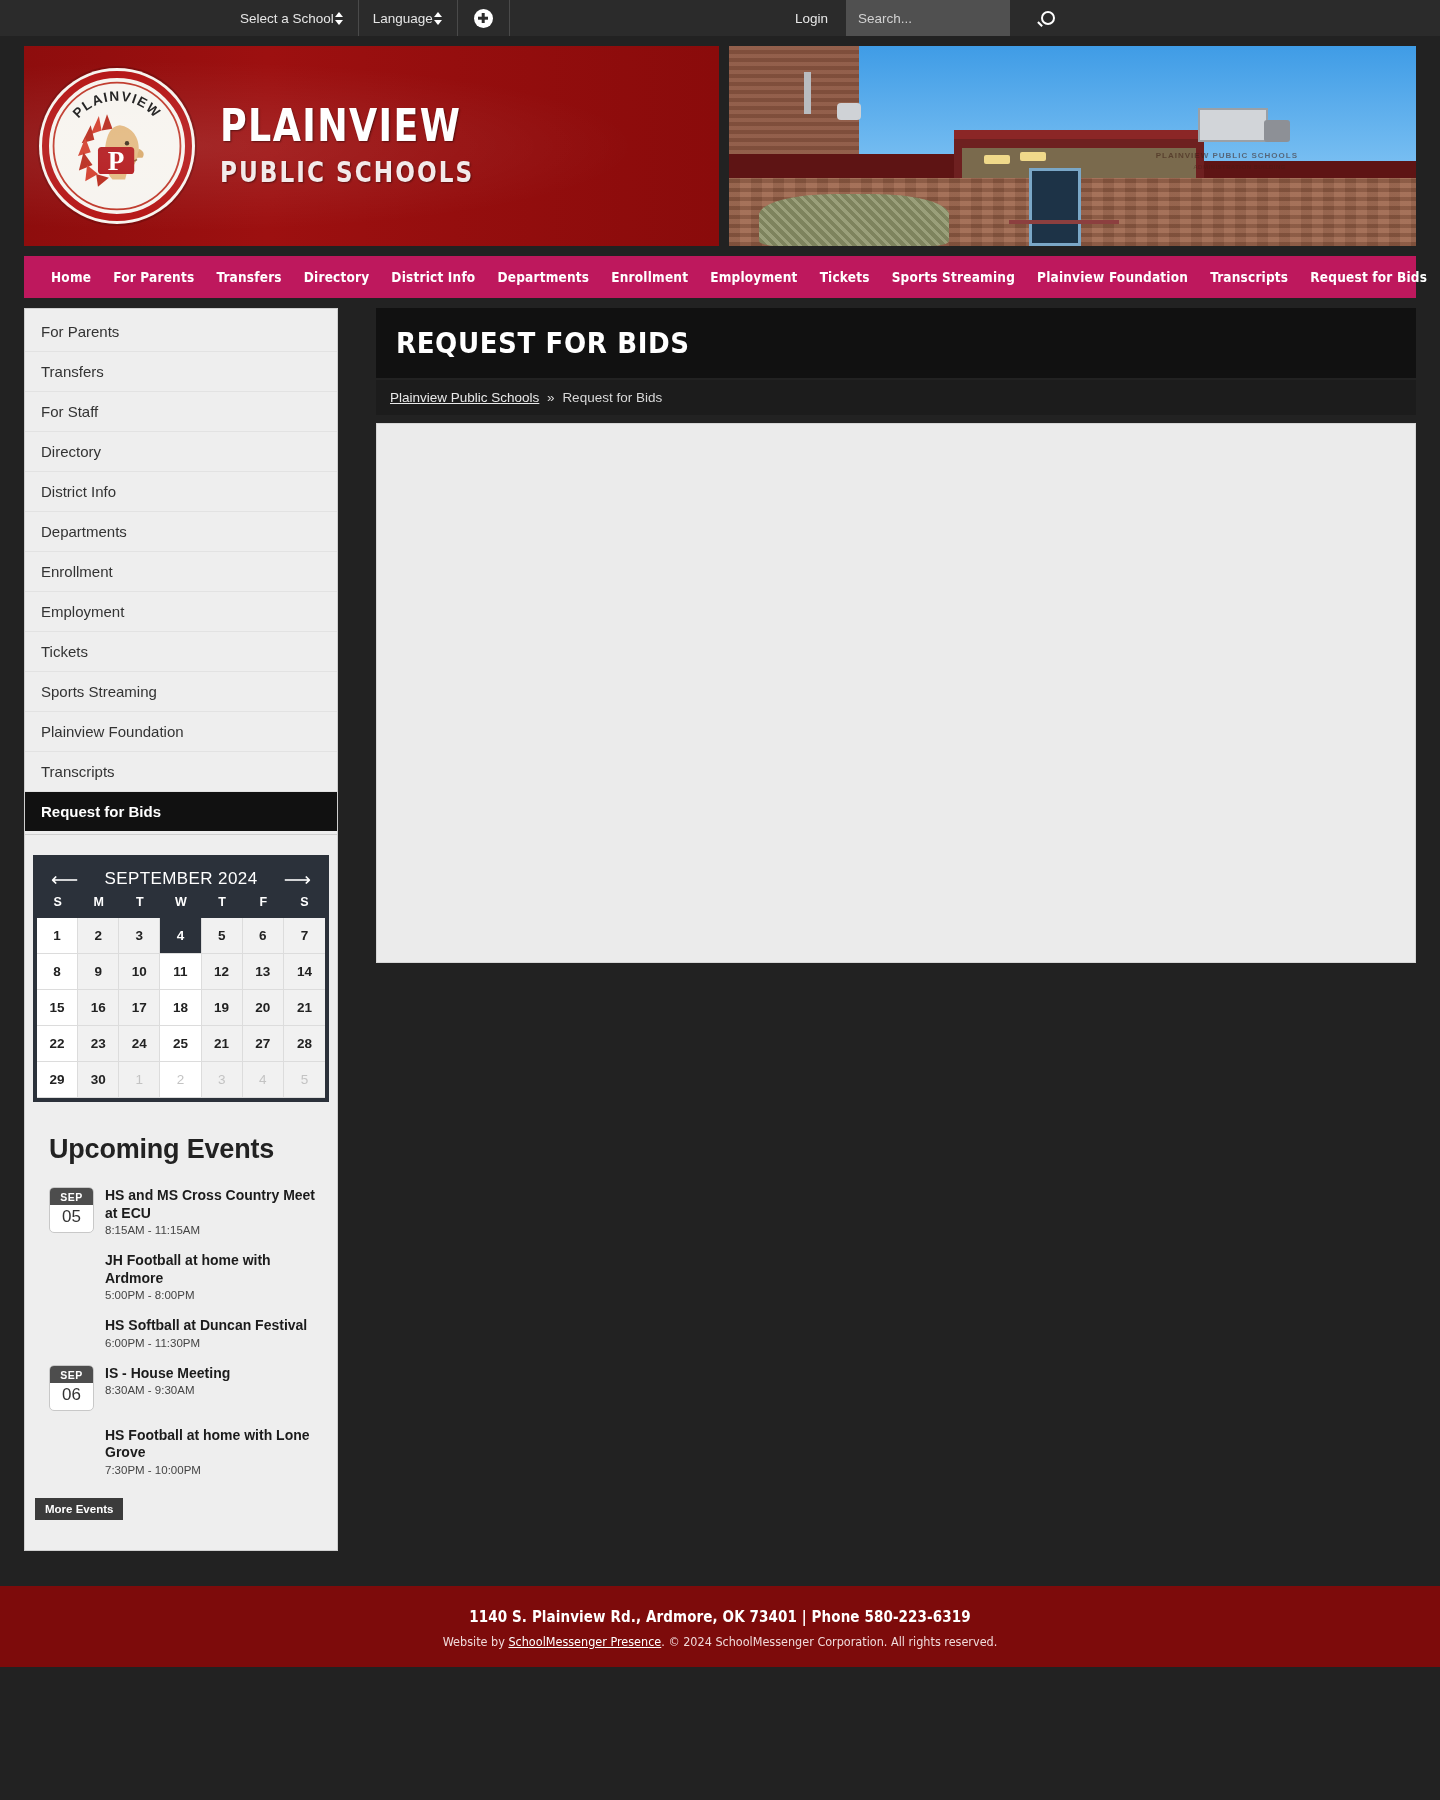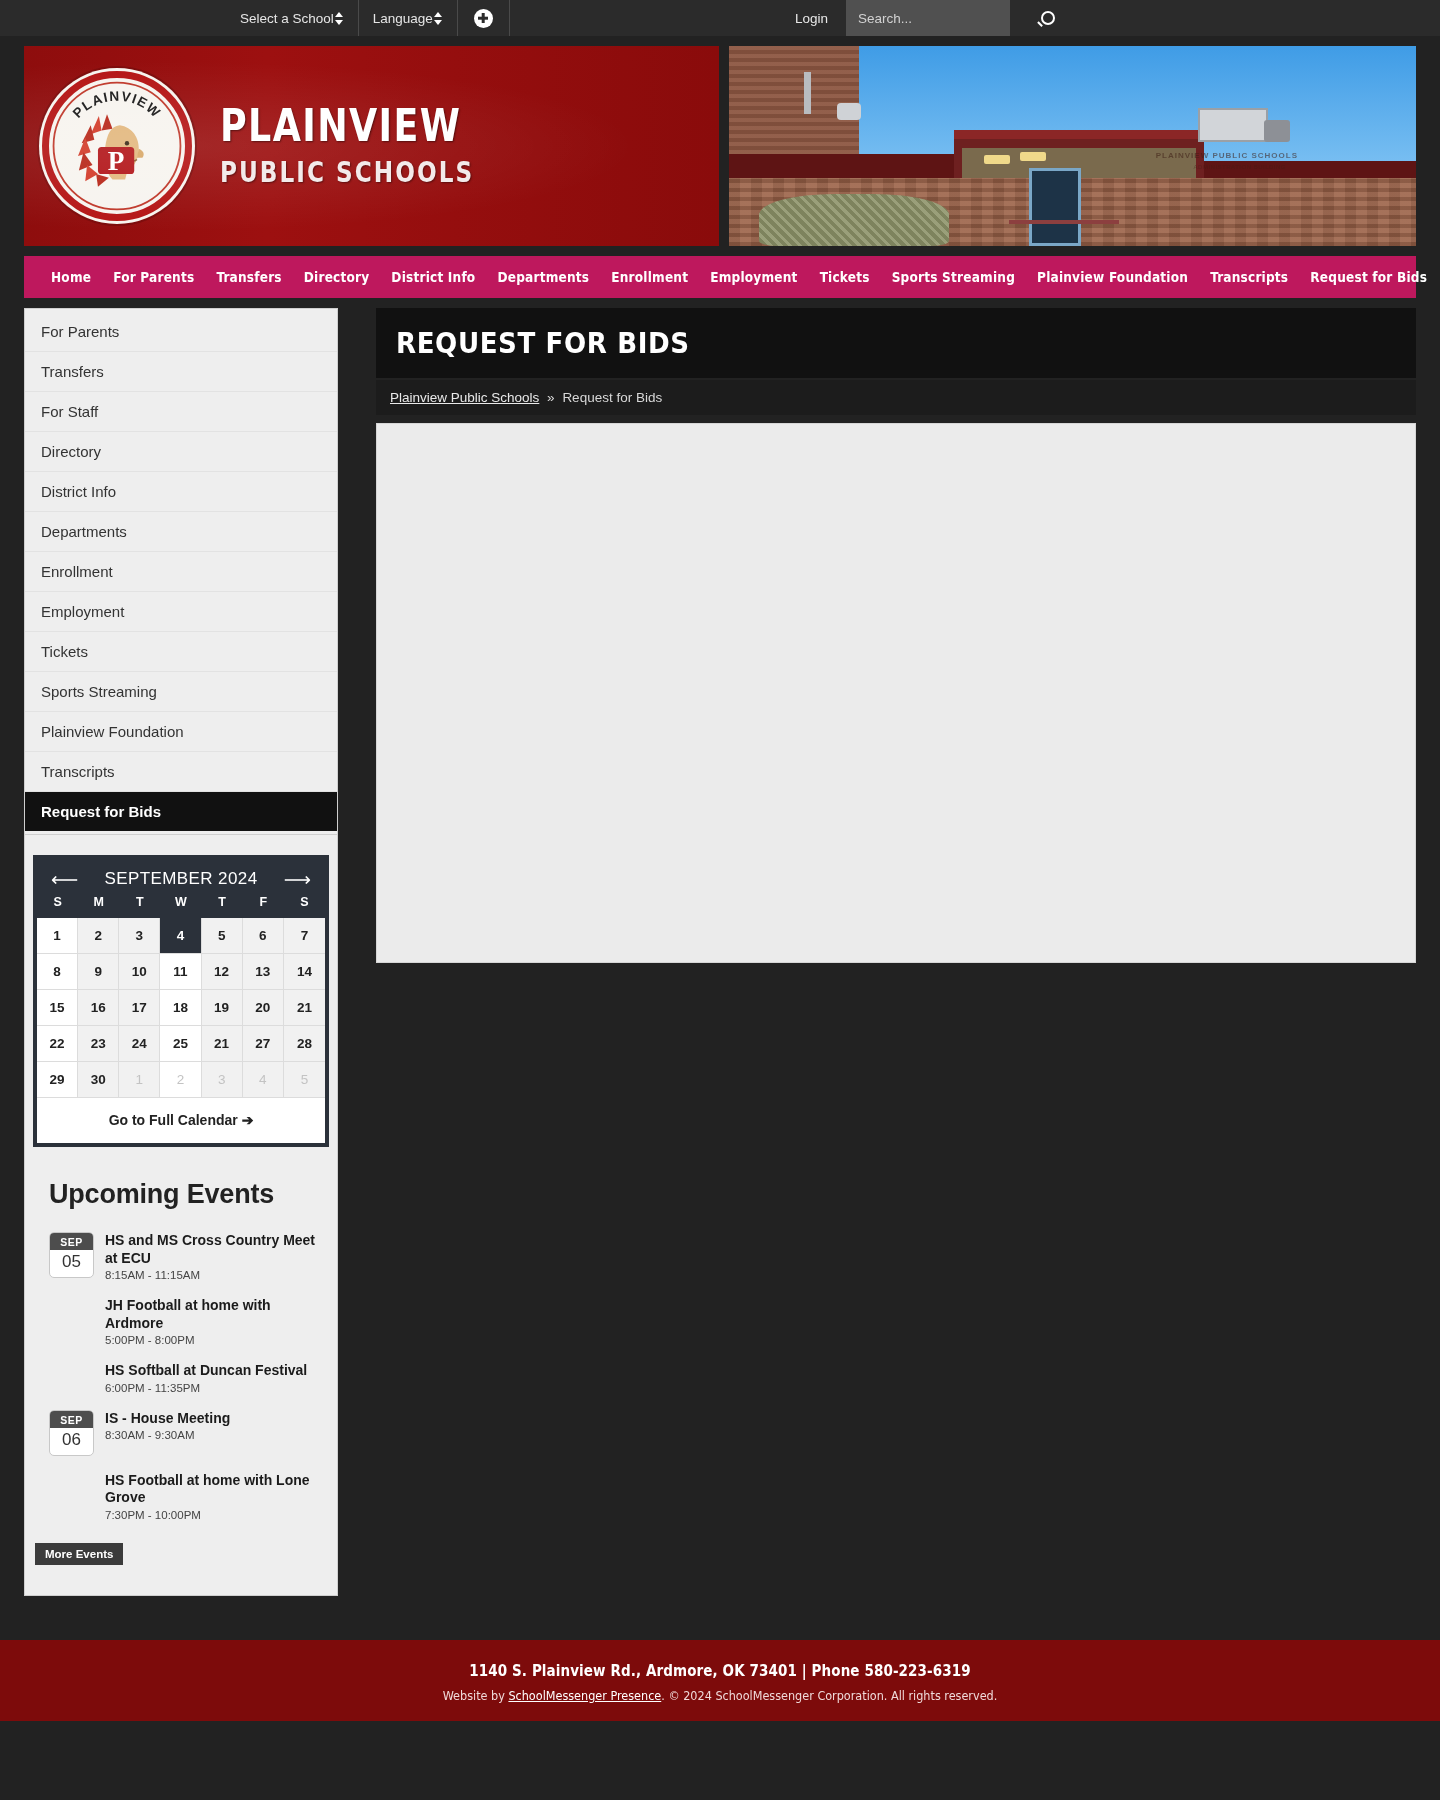--- a/index.html
+++ b/index.html
@@ -421,21 +421,21 @@
   .main-box {
     background: #ebebeb;
     height: 540px;
     margin-top: 8px;
     border: 1px solid #d6d6d6;
   }
 
   
   .footer {
     background: #7d0b0b;
-    margin-top: 44px;
+    margin-top: 35px;
     padding: 22px 0 18px;
     text-align: center;
     color: #ffffff;
   }
   .footer .addr {
     font-size: 15px;
     font-weight: 700;
     letter-spacing: .1px;
     font-family: "Liberation Sans Narrow","DejaVu Sans Condensed","Liberation Sans", sans-serif;
   }
@@ -626,21 +626,20 @@
               <div class="d ">27</div>
               <div class="d ">28</div>
               <div class="d sun">29</div>
               <div class="d ">30</div>
               <div class="d  other">1</div>
               <div class="d wed other">2</div>
               <div class="d  other">3</div>
               <div class="d  other">4</div>
               <div class="d  other">5</div>
             </div>
-          <div class="cal-foot">Go to Full Calendar ➔</div>
         </div>
       </div>
 
       <section class="events">
         <h2>Upcoming Events</h2>
         <div id="events-list">
             <div class="ev-row">
               <div class="ev-date">
                 <div class="m">SEP</div>
                 <div class="d">05</div>
@@ -654,21 +653,21 @@
               <div class="ev-spacer"></div>
               <div class="ev-body">
                 <div class="ev-title">JH Football at home with Ardmore</div>
                 <div class="ev-time">5:00PM - 8:00PM</div>
               </div>
             </div>
             <div class="ev-row">
               <div class="ev-spacer"></div>
               <div class="ev-body">
                 <div class="ev-title">HS Softball at Duncan Festival</div>
-                <div class="ev-time">6:00PM - 11:35PM</div>
+                <div class="ev-time">6:00PM - 11:30PM</div>
               </div>
             </div>
             <div class="ev-row">
               <div class="ev-date">
                 <div class="m">SEP</div>
                 <div class="d">06</div>
               </div>
               <div class="ev-body">
                 <div class="ev-title">IS - House Meeting</div>
                 <div class="ev-time">8:30AM - 9:30AM</div>

